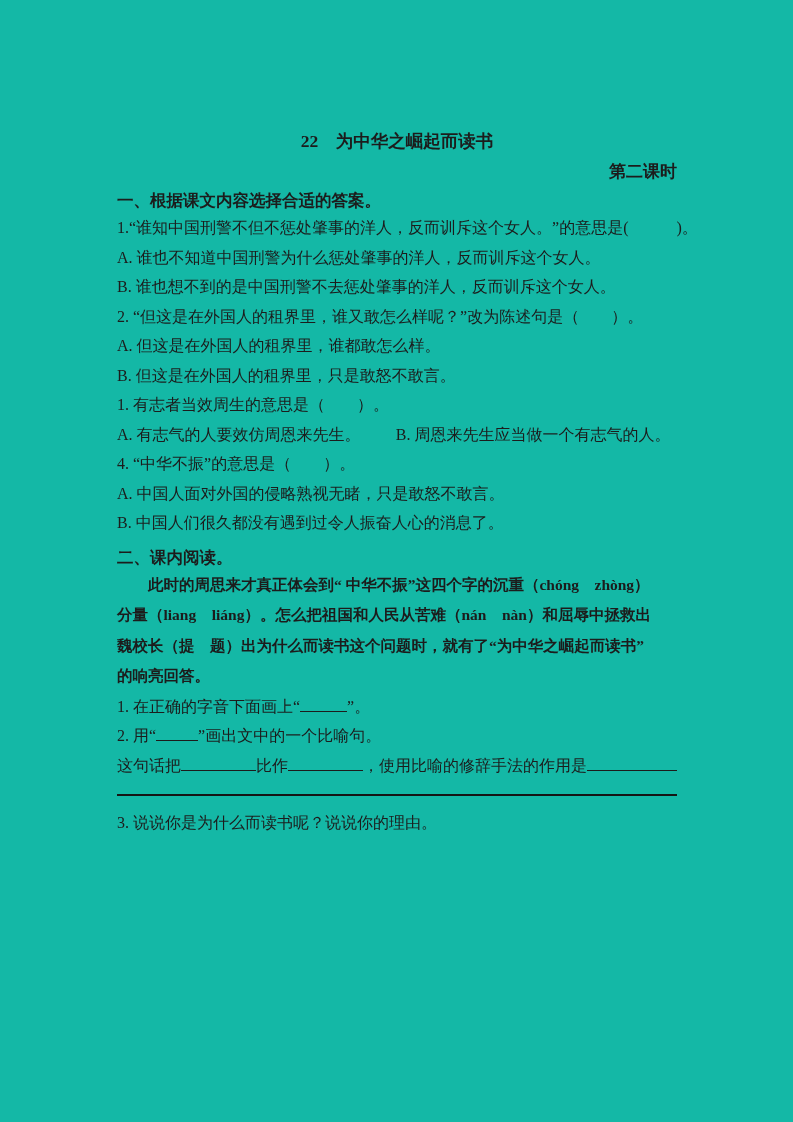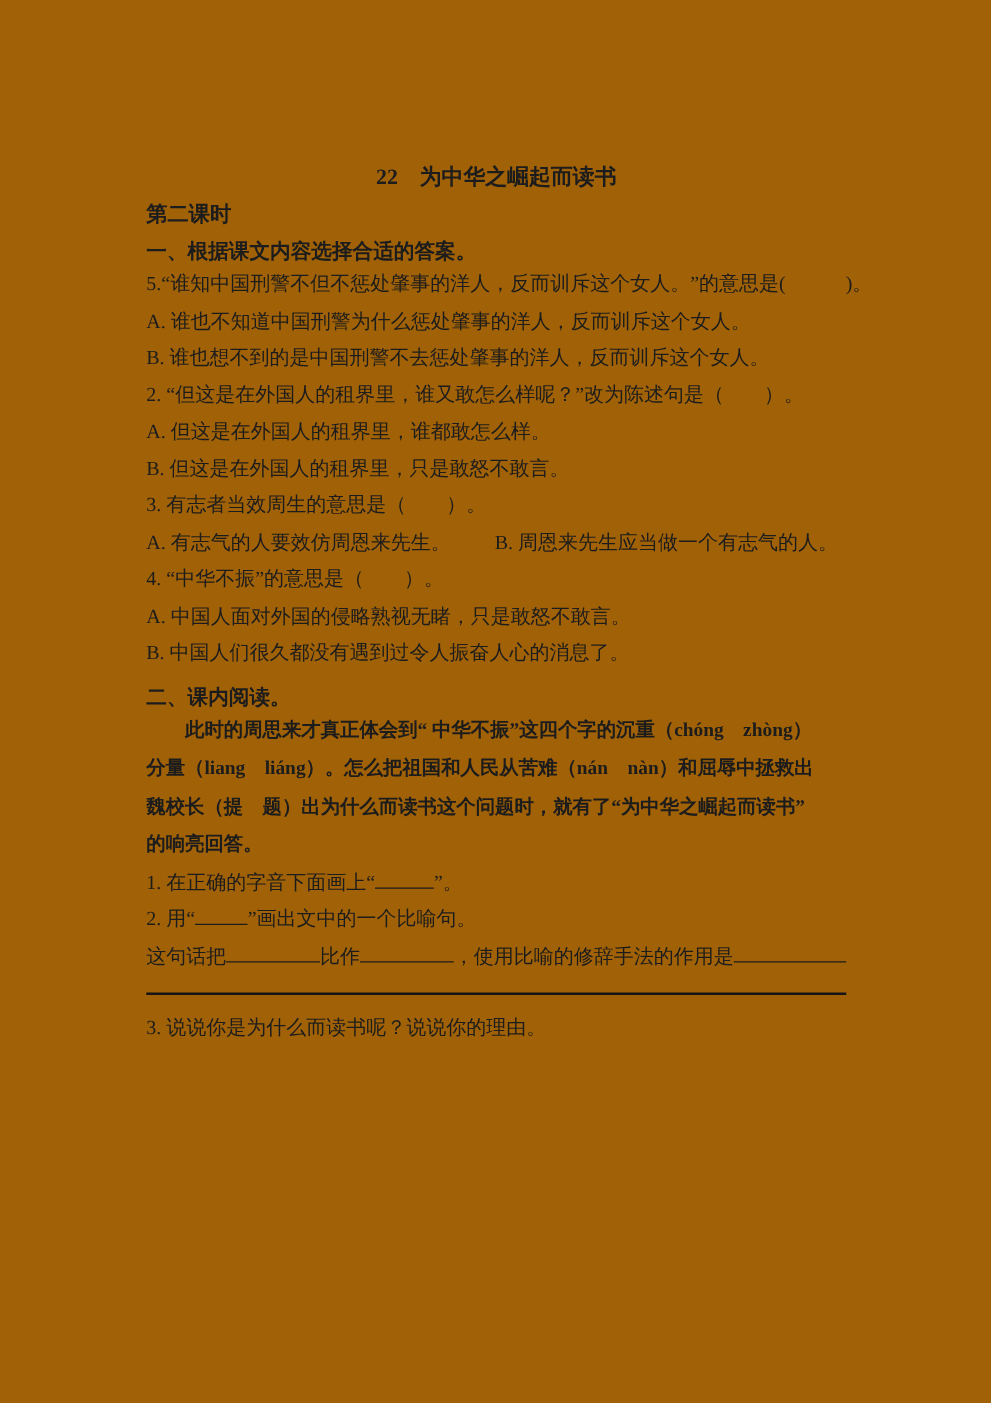--- a/index.html
+++ b/index.html
@@ -1,33 +1,33 @@
 <!DOCTYPE html>
 <html><head>
 <meta charset="utf-8">
 <style>
   * { margin:0; padding:0; box-sizing:border-box; }
   html,body { background:#ffffff; }
   .page {
     position:relative;
     width:793px; height:1122px;
-    background:#a16207;
+    background:#14b8a6;
     color:#1c1c1c;
     font-family:"Liberation Serif","DejaVu Serif",serif;
     padding:130px 116px 0 117px;
     overflow:hidden;
   }
   .doc-title {
     text-align:center;
     font-size:17.5px; font-weight:700;
     line-height:23px;
     white-space:nowrap;
   }
   .doc-subtitle {
-    text-align:left;
+    text-align:right;
     font-size:17px; font-weight:700;
     line-height:23px;
     margin-top:7px;
     white-space:nowrap;
   }
   .sec-heading {
     font-size:16.5px; font-weight:700;
     line-height:23px;
     margin-top:8px;
     white-space:nowrap;
@@ -67,29 +67,29 @@
 </head>
 <body>
 
 <div class="page">
 
   <h1 class="doc-title">22　为中华之崛起而读书</h1>
   <h2 class="doc-subtitle">第二课时</h2>
 
   <h3 class="sec-heading first">一、根据课文内容选择合适的答案。</h3>
 
-  <div class="line">5.“谁知中国刑警不但不惩处肇事的洋人，反而训斥这个女人。”的意思是(　　　)。</div>
+  <div class="line">1.“谁知中国刑警不但不惩处肇事的洋人，反而训斥这个女人。”的意思是(　　　)。</div>
   <div class="line">A. 谁也不知道中国刑警为什么惩处肇事的洋人，反而训斥这个女人。</div>
   <div class="line">B. 谁也想不到的是中国刑警不去惩处肇事的洋人，反而训斥这个女人。</div>
 
   <div class="line">2. “但这是在外国人的租界里，谁又敢怎么样呢？”改为陈述句是（　　）。</div>
   <div class="line">A. 但这是在外国人的租界里，谁都敢怎么样。</div>
   <div class="line">B. 但这是在外国人的租界里，只是敢怒不敢言。</div>
 
-  <div class="line">3. 有志者当效周生的意思是（　　）。</div>
+  <div class="line">1. 有志者当效周生的意思是（　　）。</div>
   <div class="line"><span>A. 有志气的人要效仿周恩来先生。</span><span class="optb">B. 周恩来先生应当做一个有志气的人。</span></div>
 
   <div class="line">4. “中华不振”的意思是（　　）。</div>
   <div class="line">A. 中国人面对外国的侵略熟视无睹，只是敢怒不敢言。</div>
   <div class="line">B. 中国人们很久都没有遇到过令人振奋人心的消息了。</div>
 
   <h3 class="sec-heading">二、课内阅读。</h3>
 
   <div class="passage">
     <div class="pline indent">此时的周思来才真正体会到“ 中华不振”这四个字的沉重（chóng　zhòng）</div>

